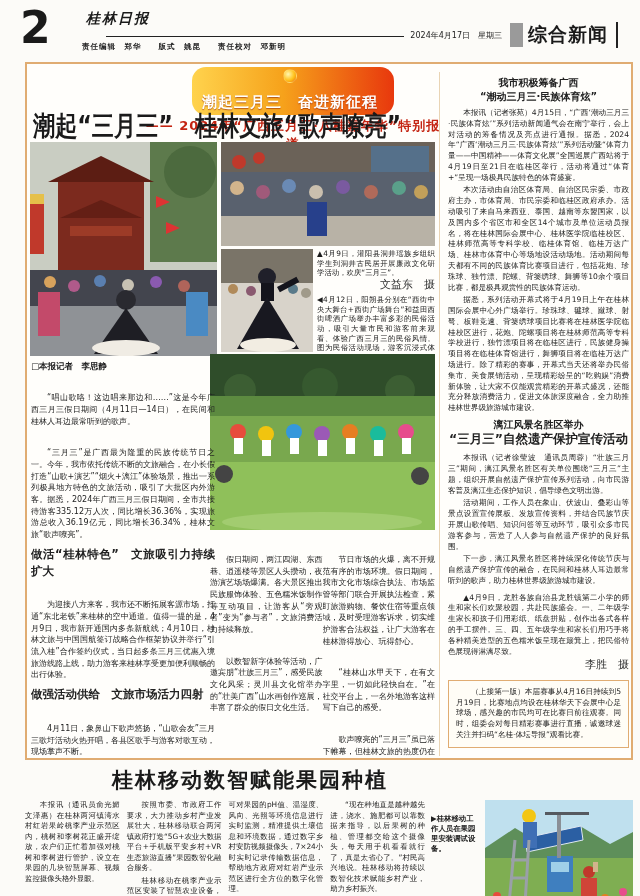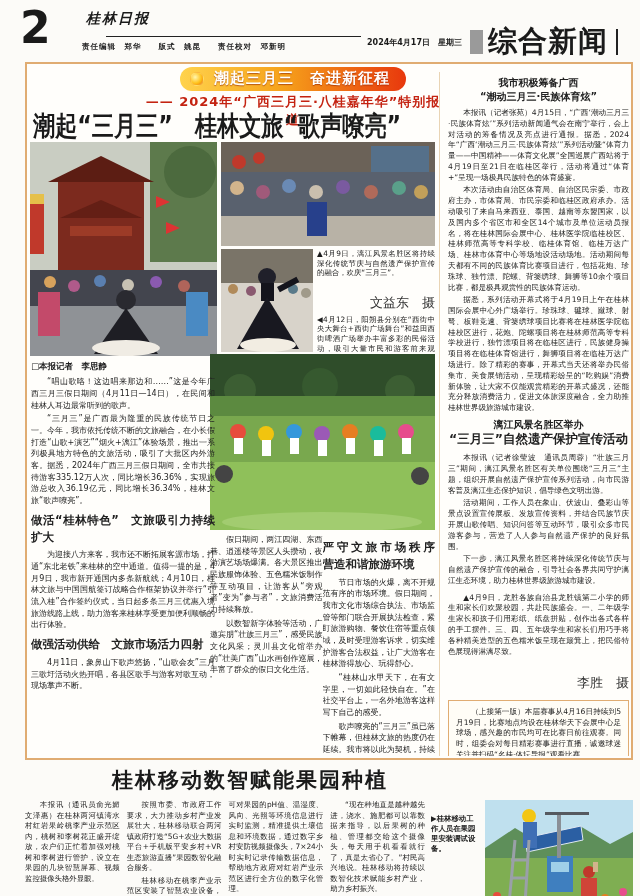--- a/index.html
+++ b/index.html
@@ -10,55 +10,55 @@
     color:#1a1a1a; overflow:hidden;
   }
   
   .hdr{ position:absolute; left:20px; top:6px; width:600px; height:52px; }
   .hdr-rule{ position:absolute; left:86px; top:30px; width:514px; border-top:1.5px solid #222; }
   .pagenum{ position:absolute; left:0; top:-4px; font-size:44px; font-weight:bold; letter-spacing:-2px; }
   .masthead{ position:absolute; left:66px; top:4px; font-family:"DejaVu Serif","Liberation Serif",serif;
     font-style:italic; font-weight:bold; font-size:14px; letter-spacing:2px; }
   .credits{ position:absolute; left:62px; top:36px; font-size:7.5px; color:#222; letter-spacing:1px; font-weight:bold;}
   .hdr-right{ position:absolute; right:0; top:16px; display:flex; align-items:center; background:#fcfbf8; padding-left:6px;}
-  .hdr-date{ font-size:8px; margin-right:8px; font-weight:bold; }
+  .hdr-date{ font-size:8px; margin-right:8px; font-weight:normal; }
   .hdr-block{ width:13px; height:24px; background:#9a9a9a; margin-right:5px; }
-  .hdr-section{ font-size:29px; font-weight:bold; letter-spacing:1px; }
+  .hdr-section{ font-size:19px; font-weight:bold; letter-spacing:1px; }
   .hdr-tick{ width:4px; height:26px; border-left:2px solid #222; margin-left:8px; }
   
   .mainbox{ position:absolute; left:25px; top:62px; width:608px; height:698px;
     border:2px solid #e0ac72; background:#fffefb; }
   
   .banner{ position:absolute; left:50%; top:3px; transform:translateX(-62%); text-align:center; width:300px;}
   .banner-pill{ display:inline-flex; align-items:center; gap:10px;
     background:linear-gradient(90deg,#ffd34d,#f6a21b 45%,#e8380d);
     color:#fff; font-weight:bold; font-size:15px; padding:2px 16px 3px 10px;
-    border-radius:14px; letter-spacing:1px; text-shadow:0 1px 1px rgba(140,30,0,.6); }
+    border-radius:14px; letter-spacing:1px; text-shadow:0 1px 1px rgba(140,30,0,.6);flex-direction:column; }
   .flower{ width:14px; height:14px; border-radius:50%;
     background:radial-gradient(circle at 35% 35%, #fff6b0, #ffc21c 55%, #e86a00); border:1px solid #fff3; }
   .banner-sub{ font-size:13px; color:#c42311; margin-top:2px; font-weight:bold; letter-spacing:1px;}
   
   .headline{ position:absolute; left:6px; top:44px; width:402px; font-size:27px; font-weight:bold;
     white-space:nowrap; transform:scaleX(.82); transform-origin:left; letter-spacing:0px; }
   
   .ph{ position:absolute; overflow:hidden; background:#ddd; }
   .ph svg{ display:block; }
   .ph-left{ left:3px; top:78px; width:187px; height:214px; }
   .ph-street{ left:194px; top:78px; width:214px; height:104px; }
   .midrow{ position:absolute; left:194px; top:185px; width:214px; height:103px; display:flex; gap:4px; }
   .ph-dancer{ position:relative; width:92px; height:103px; flex:none; overflow:hidden; background:#ddd;}
   .capstack{ flex:1; font-size:7.4px; line-height:1.3; text-align:justify; overflow:hidden; }
   .capstack p{ margin-bottom:3px; }
-  .credit{ display:block; text-align:right; font-size:13px; color:#333;margin-top:17px; }
+  .credit{ display:block; text-align:right; font-size:11px; color:#333; }
   .ph-field{ left:183px; top:290px; width:225px; height:176px; }
   
   .leftcol{ position:absolute; left:4px; top:296px; width:184px; height:396px; overflow:hidden;
     font-size:8px; line-height:1.46; text-align:justify; color:#222;}
   .byline{ font-size:8.5px; font-weight:bold; margin-bottom:4px; }
-  .leftcol p, .midcols p{ text-indent:2em; margin-bottom:2px; }
+  .leftcol p, .midcols p{ text-indent:2em; margin-bottom:2px;margin-top:20px; }
   .subhead{ font-size:11.5px; font-weight:bold; margin:5px 0 4px; text-indent:0 !important; }
   
   .midcols{ position:absolute; left:183px; top:470px; width:225px; height:222px; display:flex; 
     font-size:8px; line-height:1.46; text-align:justify; overflow:hidden; color:#222;}
   .midcols .col{ flex:1; overflow:hidden; }
   
   .rightcol{ position:absolute; left:412px; top:8px; width:190px; height:684px; overflow:hidden;
     border-left:1px solid #e9d4b4; padding-left:8px;
     font-size:7.6px; line-height:1.42; text-align:justify; color:#222;}
   .r-title{ text-align:center; font-weight:bold; line-height:1.35; margin:4px 0 5px; }
@@ -167,21 +167,21 @@
           <circle cx="72" cy="40" r="5" fill="#5a7a8a"></circle>
             <circle cx="85" cy="44" r="5" fill="#a09a8a"></circle>
           <circle cx="46" cy="28" r="9" fill="#20202a"></circle>
           <rect x="40" y="34" width="13" height="18" fill="#14141c"></rect>
           <polygon points="46,48 16,100 78,100" fill="#181820"></polygon>
           <ellipse cx="47" cy="96" rx="28" ry="7" fill="#f2ede2"></ellipse>
           <rect x="56" y="38" width="22" height="6" transform="rotate(-28 56 38)" fill="#14141c"></rect>
         </svg>
       </div>
       <div class="capstack">
-        <p><span>▲4月9日，漓江风景名胜区将持续深化传统节庆与自然遗产保护宣传的融合，欢庆“三月三”。</span><span class="credit">文益东　摄</span></p>
+        <p><span>▲4月9日，灌阳县洞井瑶族乡组织学生到洞井古民居开展廉政文化研学活动，欢庆“三月三”。</span><span class="credit">文益东　摄</span></p>
         <p><span>◀4月12日，阳朔县分别在“西街中央大舞台+西街广场舞台”和益田西街啤酒广场举办丰富多彩的民俗活动，吸引大量市民和游客前来观看、体验广西三月三的民俗风情。图为民俗活动现场，游客沉浸式体验壮乡风情。</span></p>
 
       </div>
     </div>
 
     <div class="ph ph-field">
       <svg width="225" height="176" viewBox="0 0 225 176">
         <rect width="225" height="176" fill="#79a84e"></rect>
         <rect width="225" height="42" fill="#2f4d2a"></rect>
         <circle cx="30" cy="36" r="16" fill="#3c5e33"></circle>
@@ -226,21 +226,20 @@
           <p>4月11日，象鼻山下歌声悠扬，“山歌会友”三月三歌圩活动火热开唱，各县区歌手与游客对歌互动，现场掌声不断。</p>
         </div>
     </div>
 
     <div class="midcols">
       <div class="col">
           <p>假日期间，两江四湖、东西巷、逍遥楼等景区人头攒动，夜游演艺场场爆满。各大景区推出民族服饰体验、五色糯米饭制作等互动项目，让游客从“旁观者”变为“参与者”，文旅消费活力持续释放。</p>
           <p>以数智新字体验等活动，广邀宾朋“壮族三月三”，感受民族文化风采；灵川县文化馆举办的“壮美广西”山水画创作巡展，丰富了群众的假日文化生活。</p>
         </div>
       <div class="col">
-        <div class="subhead">严守文旅市场秩序　营造和谐旅游环境</div>
         <div>
             <p>节日市场的火爆，离不开规范有序的市场环境。假日期间，我市文化市场综合执法、市场监管等部门联合开展执法检查，紧盯旅游购物、餐饮住宿等重点领域，及时受理游客诉求，切实维护游客合法权益，让广大游客在桂林游得放心、玩得舒心。</p>
             <p>“桂林山水甲天下，在有文字里，一切如此轻快自在。”在社交平台上，一名外地游客这样写下自己的感受。</p>
             <p>歌声嘹亮的“三月三”虽已落下帷幕，但桂林文旅的热度仍在延续。我市将以此为契机，持续擦亮“桂林山水”金字招牌，加快打造世界级旅游城市。</p>
           </div>
       </div>
     </div>
 
     <div class="rightcol">
       <div class="r-title">
@@ -253,21 +252,21 @@
           <p>据悉，系列活动开幕式将于4月19日上午在桂林国际会展中心外广场举行。珍珠球、毽球、蹴球、射弩、板鞋竞速、背篓绣球项目比赛将在桂林医学院临桂校区进行，花炮、陀螺项目将在桂林师范高等专科学校进行，独竹漂项目将在临桂区进行，民族健身操项目将在临桂体育馆进行，舞狮项目将在临桂万达广场进行。除了精彩的赛事，开幕式当天还将举办民俗集市、美食展销活动，呈现精彩纷呈的“吃购娱”消费新体验，让大家不仅能观赏精彩的开幕式盛况，还能充分释放消费活力，促进文体旅深度融合，全力助推桂林世界级旅游城市建设。</p>
         </div>
 
       <div class="r-title">
         <span class="t-lg">漓江风景名胜区举办</span>
         <span class="t-md">“三月三”自然遗产保护宣传活动</span>
       </div>
       <div>
           <p>本报讯（记者徐莹波　通讯员周蓉）“壮族三月三”期间，漓江风景名胜区有关单位围绕“三月三”主题，组织开展自然遗产保护宣传系列活动，向市民游客普及漓江生态保护知识，倡导绿色文明出游。</p>
           <p>活动期间，工作人员在象山、伏波山、叠彩山等景点设置宣传展板、发放宣传资料，并结合民族节庆开展山歌传唱、知识问答等互动环节，吸引众多市民游客参与，营造了人人参与自然遗产保护的良好氛围。</p>
-          <p>下一步，漓江风景名胜区将持续深化传统节庆与自然遗产保护宣传的融合，引导社会各界共同守护漓江生态环境，助力桂林世界级旅游城市建设。</p>
+          <p>下一步，漓江风景名胜区将持续深化传统节庆与自然遗产保护宣传的融合，在民间和桂林人耳边最常听到的歌声，助力桂林世界级旅游城市建设。</p>
         </div>
 
       <p class="r-caption"><span>▲4月9日，龙胜各族自治县龙胜镇第二小学的师生和家长们欢聚校园，共赴民族盛会。一、二年级学生家长和孩子们用彩纸、纸盘拼贴，创作出各式各样的手工摆件。三、四、五年级学生和家长们用巧手将各种精美造型的五色糯米饭呈现在簸箕上，把民俗特色展现得淋漓尽致。</span><span class="credit">李胜　摄</span></p>
 
       <div class="contbox">
           <p>（上接第一版）本届赛事从4月16日持续到5月19日，比赛地点均设在桂林华天下会展中心足球场，感兴趣的市民均可在比赛日前往观赛。同时，组委会对每日精彩赛事进行直播，诚邀球迷关注并扫码“名桂·体坛导报”观看比赛。</p>
         </div>
     </div>
   </div>
 

